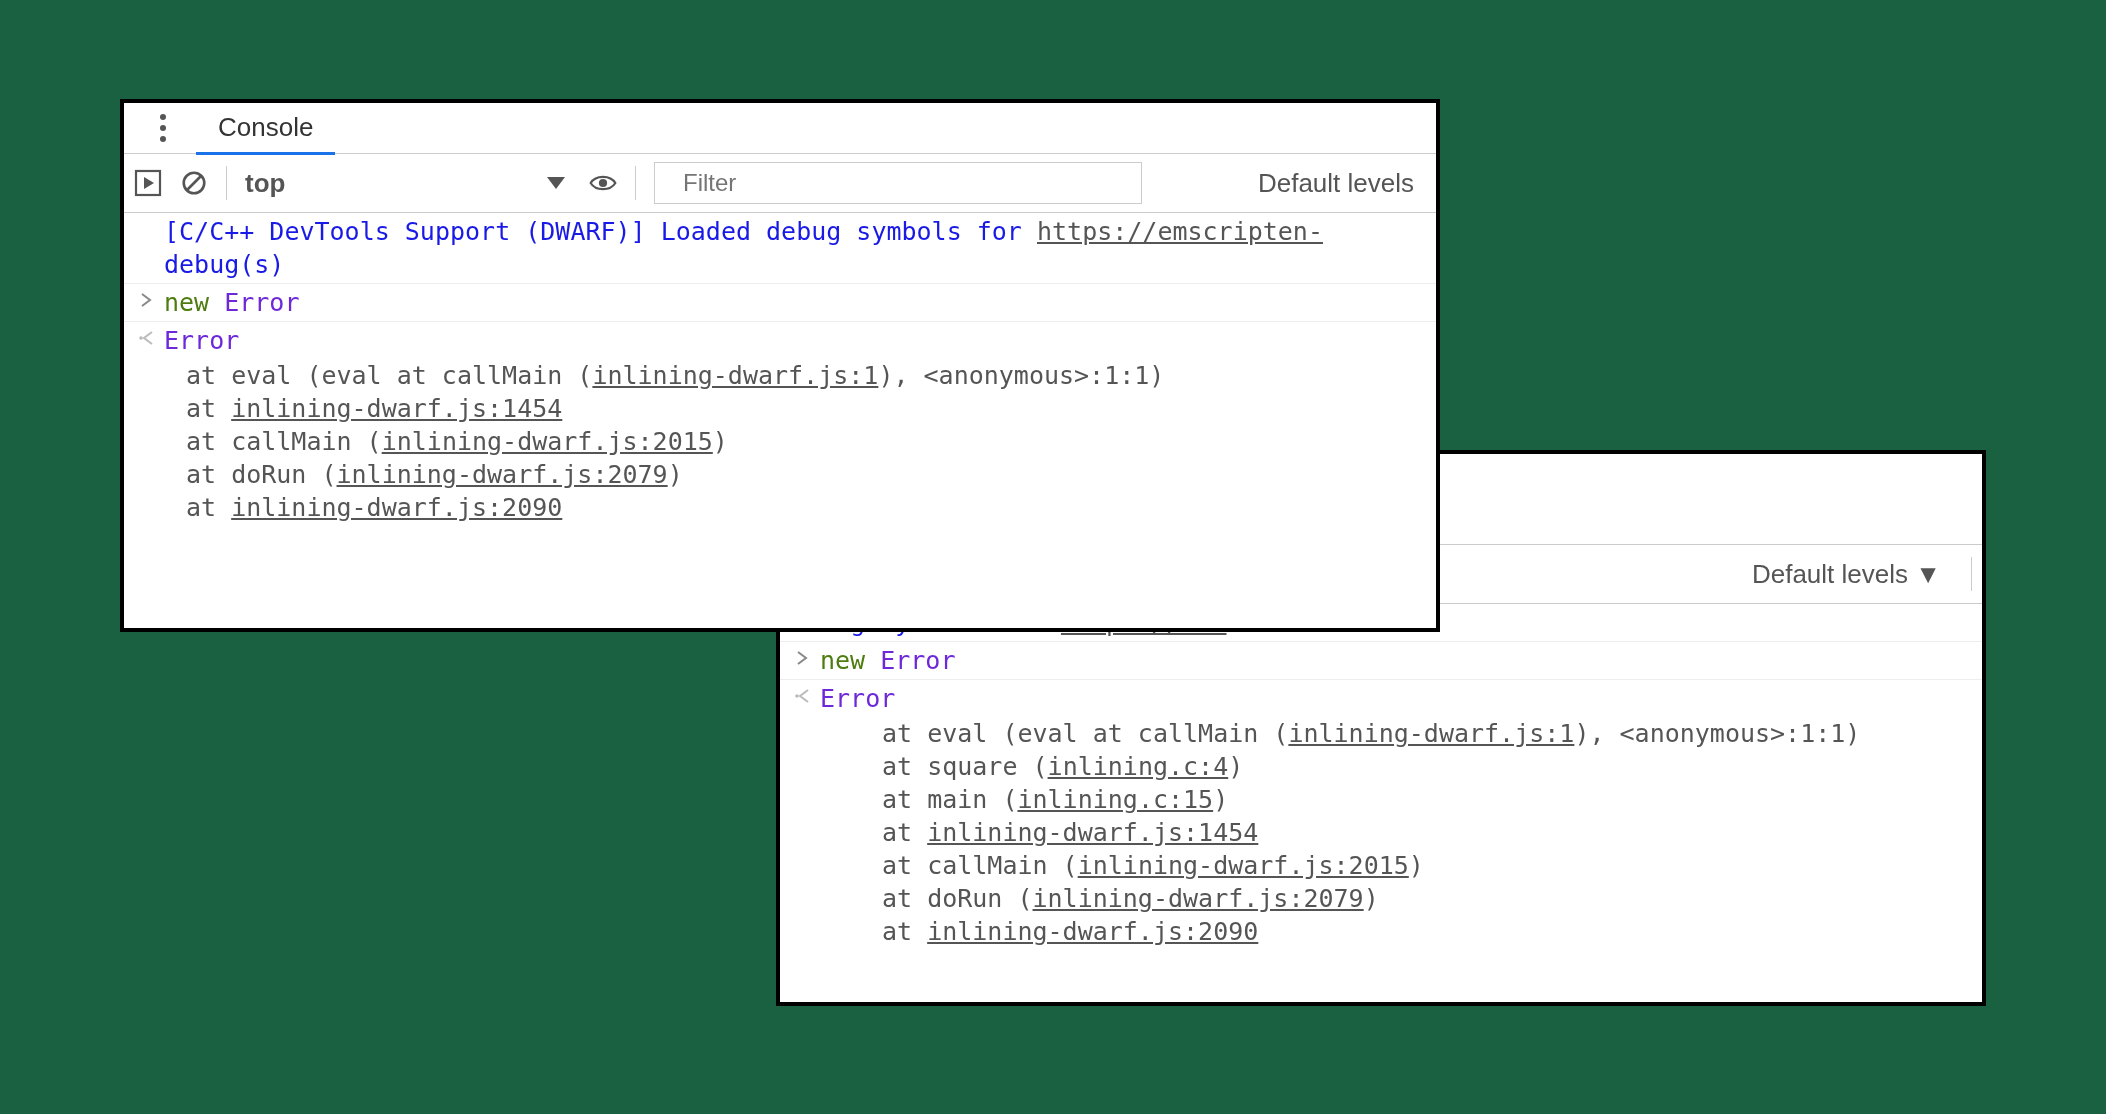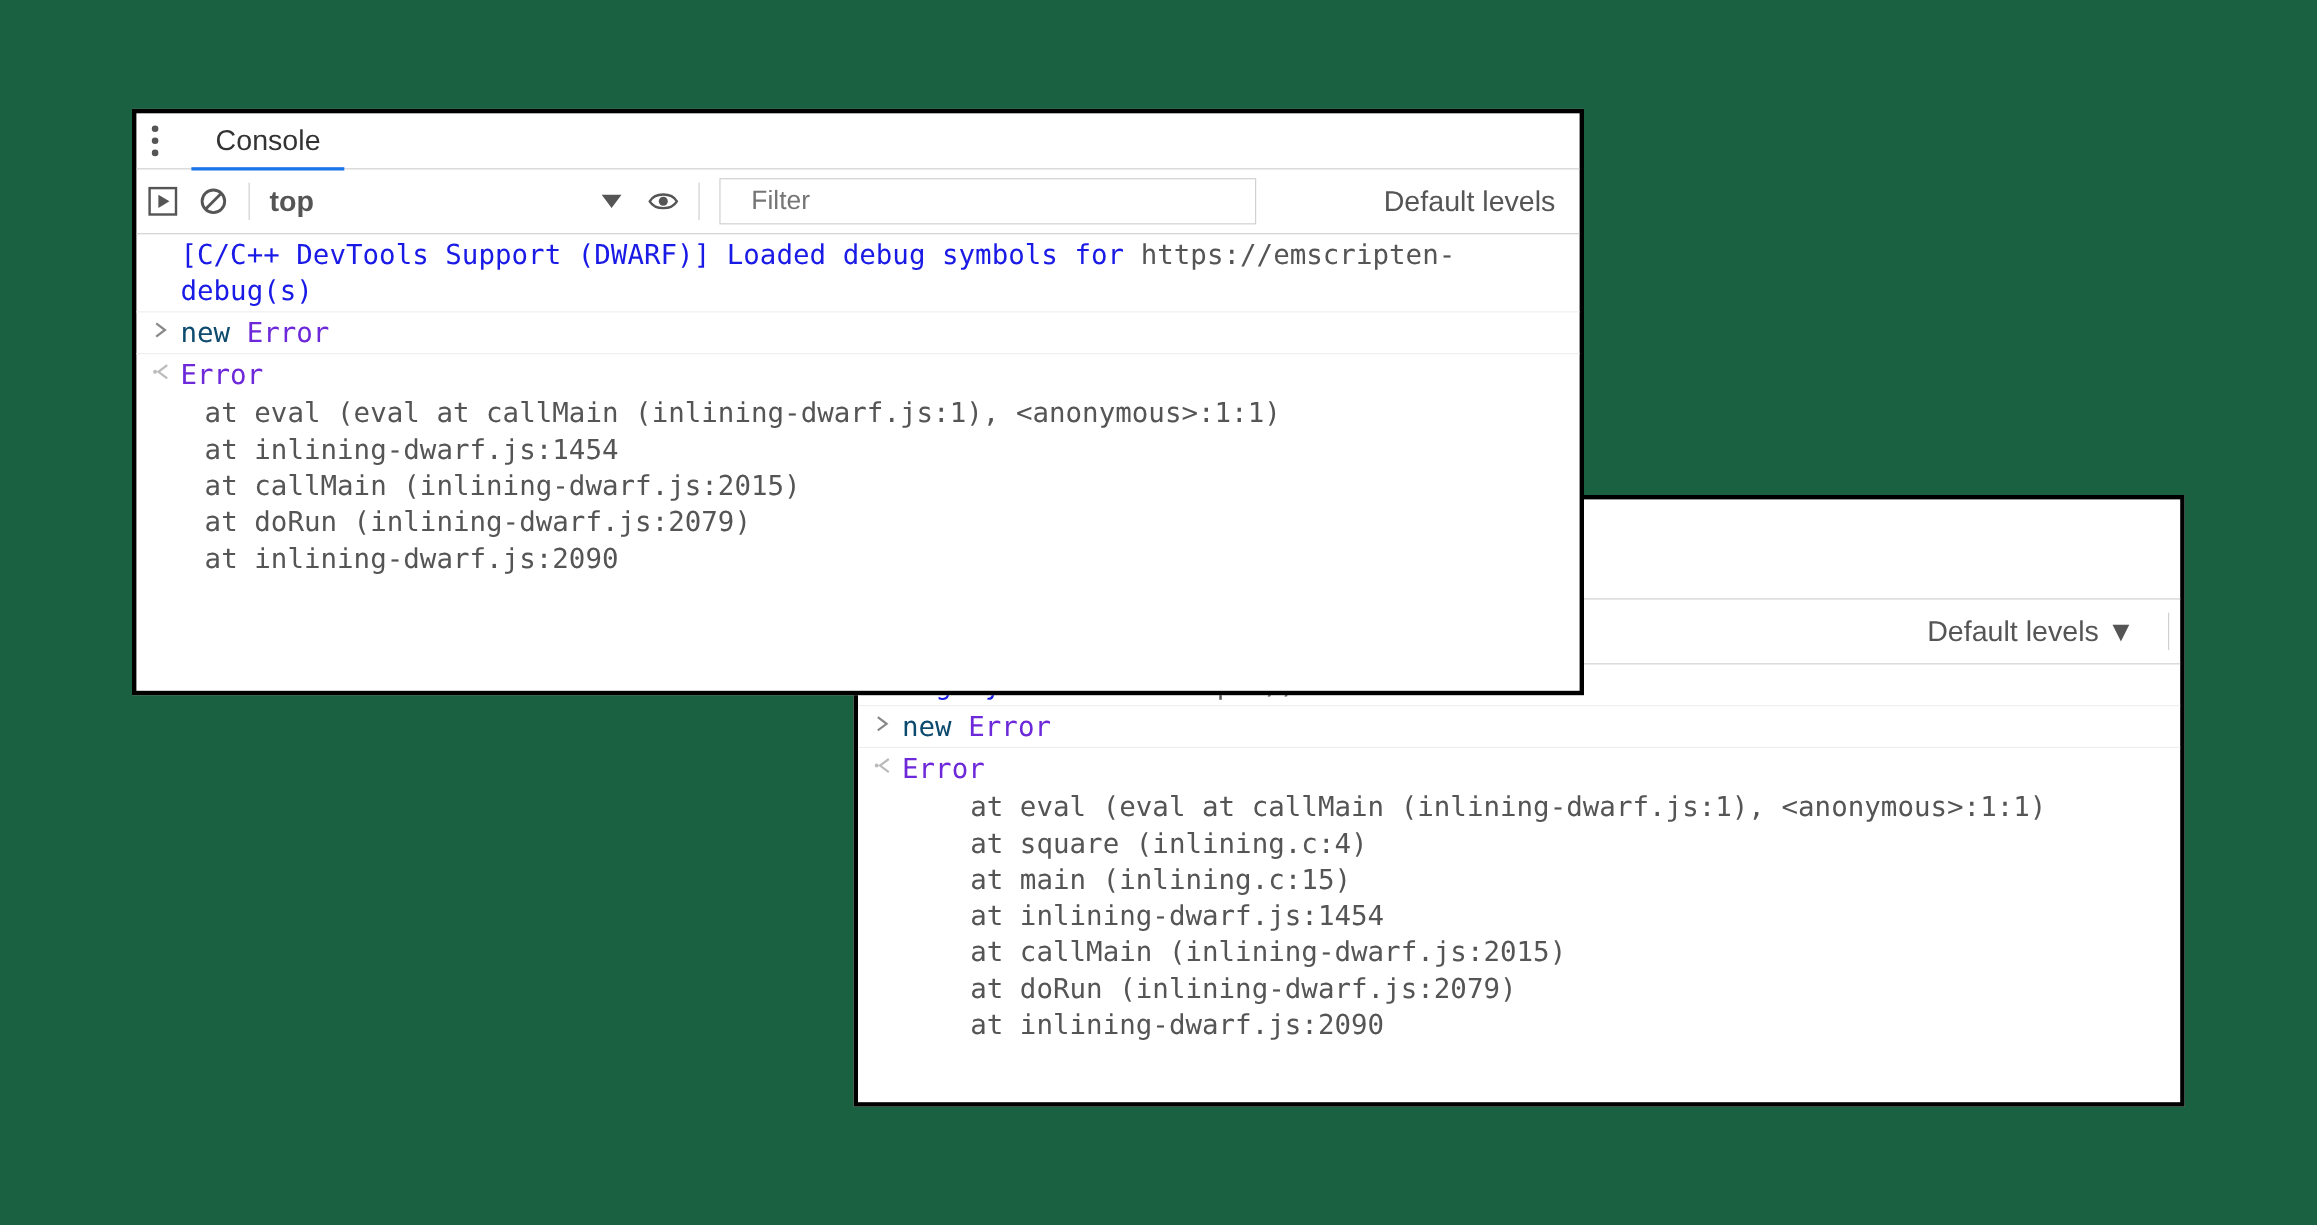--- a/index.html
+++ b/index.html
@@ -18,21 +18,21 @@
     box-sizing: border-box;
   }
   .panel1 { left: 120px; top: 99px;  width: 1320px; height: 533px; }
   .panel2 { left: 776px; top: 450px; width: 1210px; height: 556px; }
 
   .tabbar {
     display: flex;
     align-items: center;
     height: 50px;
     border-bottom: 1px solid #ccc;
-    padding-left: 2px;
+    padding-left: 24px;
     color: #555;
     font-size: 26px;
   }
   .kebab {
     display: flex; flex-direction: column; justify-content: center;
     align-items: center; width: 30px; height: 30px; margin-right: 18px;
     gap: 5px; cursor: pointer;
   }
   .kebab span { width: 6px; height: 6px; background:#555; border-radius:50%; }
   .tab-console {
@@ -70,22 +70,22 @@
   }
 
   .console-body {
     font-family: Menlo, Consolas, monospace;
     font-size: 25px;
     line-height: 33px;
   }
   .msg { position:relative; padding: 2px 0 2px 40px; }
   .msg.bordered { border-top:1px solid #eee; }
   .bluemsg { color:#1a1ae6; }
-  .link { color:#555; cursor:pointer; }
-  .new-kw { color:#0c4a6e; }
+  .link { color:#555; text-decoration: underline; cursor:pointer; }
+  .new-kw { color:#4d7c0f; }
   .gray { color:#6d28d9; }
   .stack-indent { padding-left: 62px; color:#555; white-space:nowrap; overflow:hidden; }
   .stack-indent-no-arrow { padding-left: 102px; color:#555; white-space:nowrap; overflow:hidden; }
 
   .expand-arrow {
     position:absolute; left:14px; top:8px; color:#888;
   }
   .expand-arrow svg { display:block; }
 
   .red-arrow {

